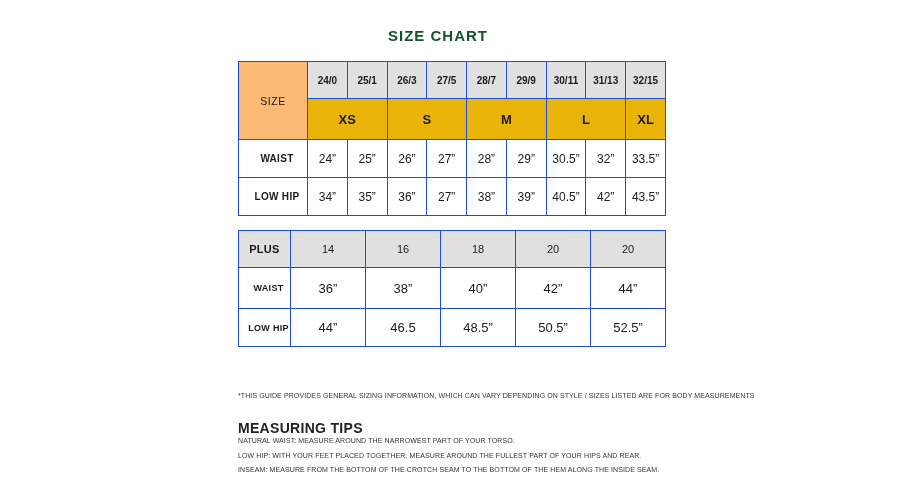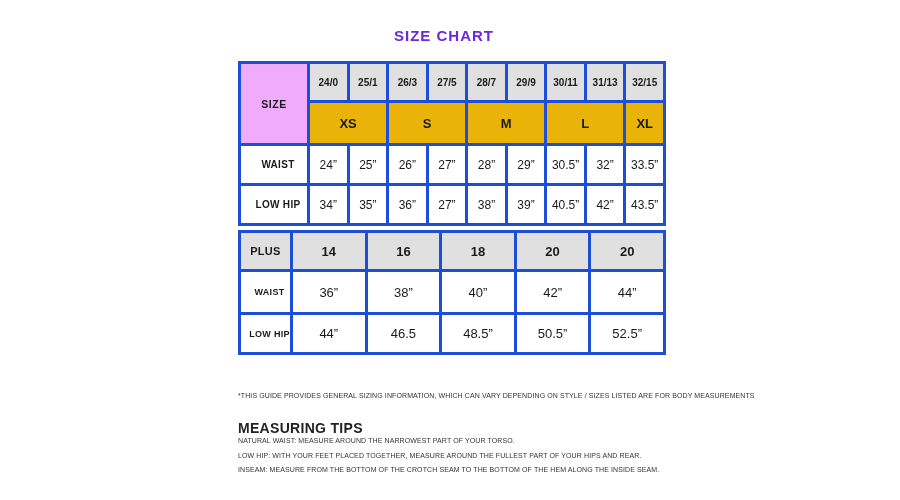--- a/index.html
+++ b/index.html
@@ -13,49 +13,49 @@
     color: #1a1a1a;
   }
   .page {
     position: relative;
     width: 900px;
     height: 500px;
     background: #ffffff;
   }
   .title {
     position: absolute;
-    left: 230px;
+    left: 224px;
     width: 428px;
     top: 27px;
     text-align: center;
     font-size: 15px;
     font-weight: bold;
     letter-spacing: 1px;
-    color: #6d28d9;
+    color: #14532d;
   }
   table {
     position: absolute;
     left: 238px;
     border-collapse: collapse;
     table-layout: fixed;
     width: 428px;
     color: #1a1a1a;
   }
   td {
-    border: 3px solid #1d4ed8;
+    border: 1px solid #1d4ed8;
     text-align: center;
     vertical-align: middle;
     padding: 0;
     overflow: hidden;
   }
   
   .t1 { top: 61px; }
   .t1 .corner {
-    background: #f0abfc;
-    font-weight: bold;
+    background: #fdba74;
+    font-weight: normal;
     font-size: 10.5px;
     letter-spacing: 0.5px;
     text-align: center;
   }
   .t1 tr.hdr td { height: 36px; }
   .t1 tr.letters td { height: 40px; }
   .t1 tr.meas td { height: 37px; }
   .gray { background: #e0e0e0; }
   .num-size {
     font-weight: bold;
@@ -82,22 +82,22 @@
   .t2 tr.hdr td { height: 36px; }
   .t2 tr.r2 td { height: 40px; }
   .t2 tr.r3 td { height: 37px; }
   .t2 tr.r4 td { height: 39px; }
   .t2 .plus-label {
     font-weight: bold;
     font-size: 11px;
     letter-spacing: 0.3px;
   }
   .t2 .plus-size {
-    font-weight: bold;
-    font-size: 13px;
+    font-weight: normal;
+    font-size: 11px;
     margin-top: 32px;
   }
   .t2 .row-label {
     font-size: 9px;
   }
   .t2 .val {
     font-size: 13px;
   }
   
   .footnote {

